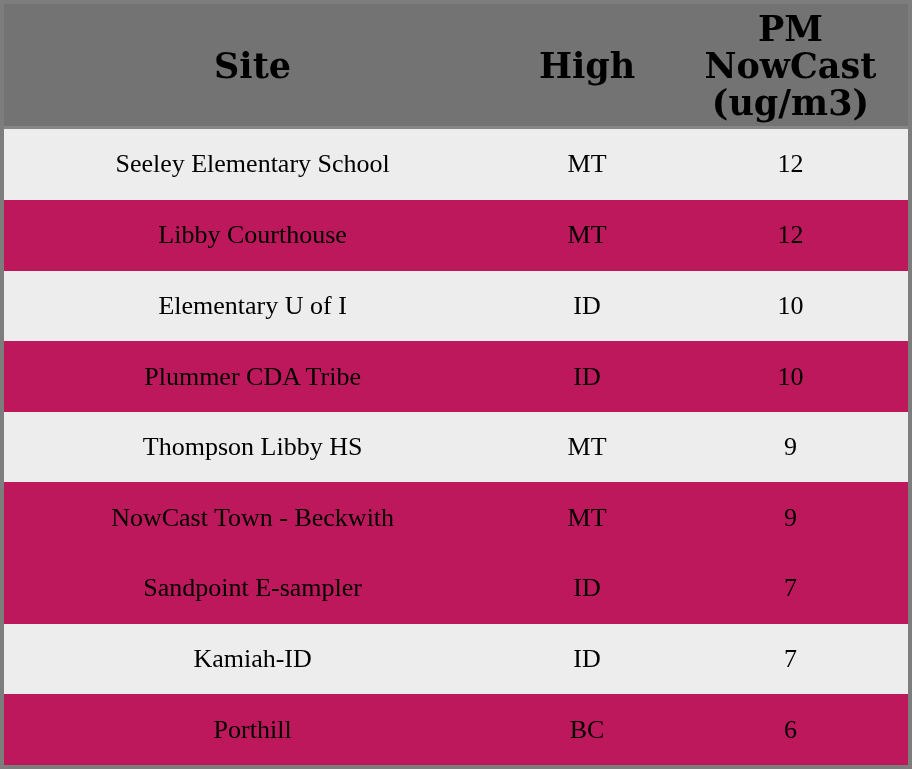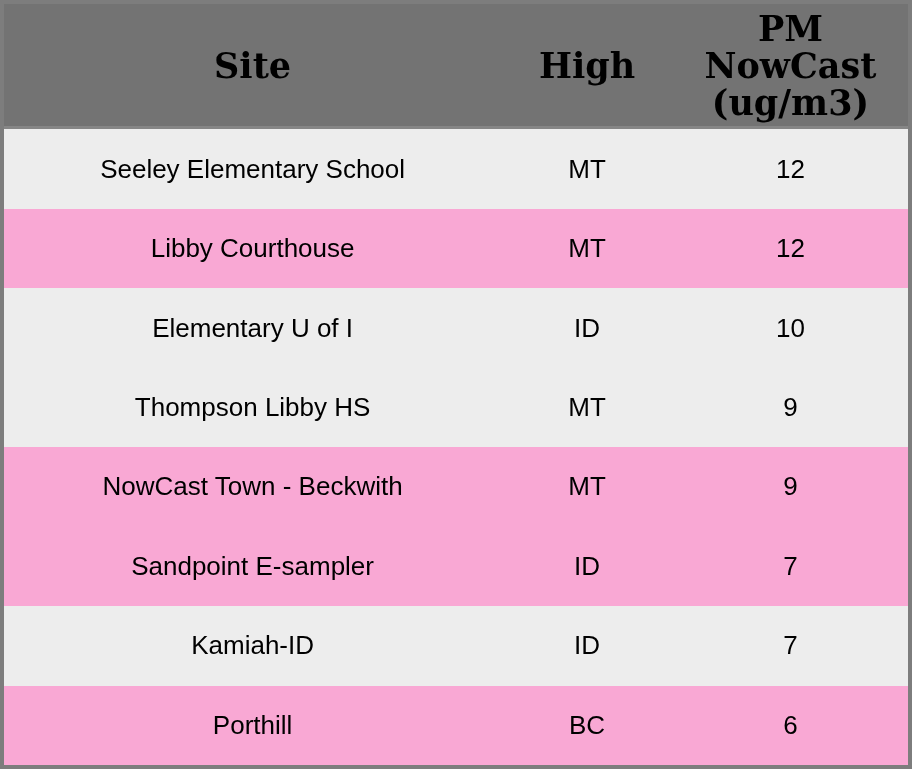--- a/index.html
+++ b/index.html
@@ -42,27 +42,27 @@
     font-size: 35px;
     color: #000000;
     line-height: 37px;
   }
   .hdr-line { display: block; line-height: 37px; }
 
   tbody td {
     padding: 0;
     text-align: center;
     vertical-align: middle;
-    font-family: Liberation Sans, sans-serif;
+    font-family: Liberation Serif, serif;
     font-size: 26px;
     color: #000000;
     height: 57px;
   }
   tbody tr.odd  { background: #ededed; }
-  tbody tr.even { background: #f9a8d4; }
+  tbody tr.even { background: #be185d; }
 </style>
 </head>
 <body>
 
 <div class="table-wrap">
   <table class="pm-table">
     <colgroup>
       <col class="c-site">
       <col class="c-state">
       <col class="c-pm">
@@ -91,20 +91,25 @@
         <tr class="even">
           <td>Libby Courthouse</td>
           <td>MT</td>
           <td>12</td>
         </tr>
         <tr class="odd">
           <td>Elementary U of I</td>
           <td>ID</td>
           <td>10</td>
         </tr>
+        <tr class="even">
+          <td>Plummer CDA Tribe</td>
+          <td>ID</td>
+          <td>10</td>
+        </tr>
         <tr class="odd">
           <td>Thompson Libby HS</td>
           <td>MT</td>
           <td>9</td>
         </tr>
         <tr class="even">
           <td>NowCast Town - Beckwith</td>
           <td>MT</td>
           <td>9</td>
         </tr>

